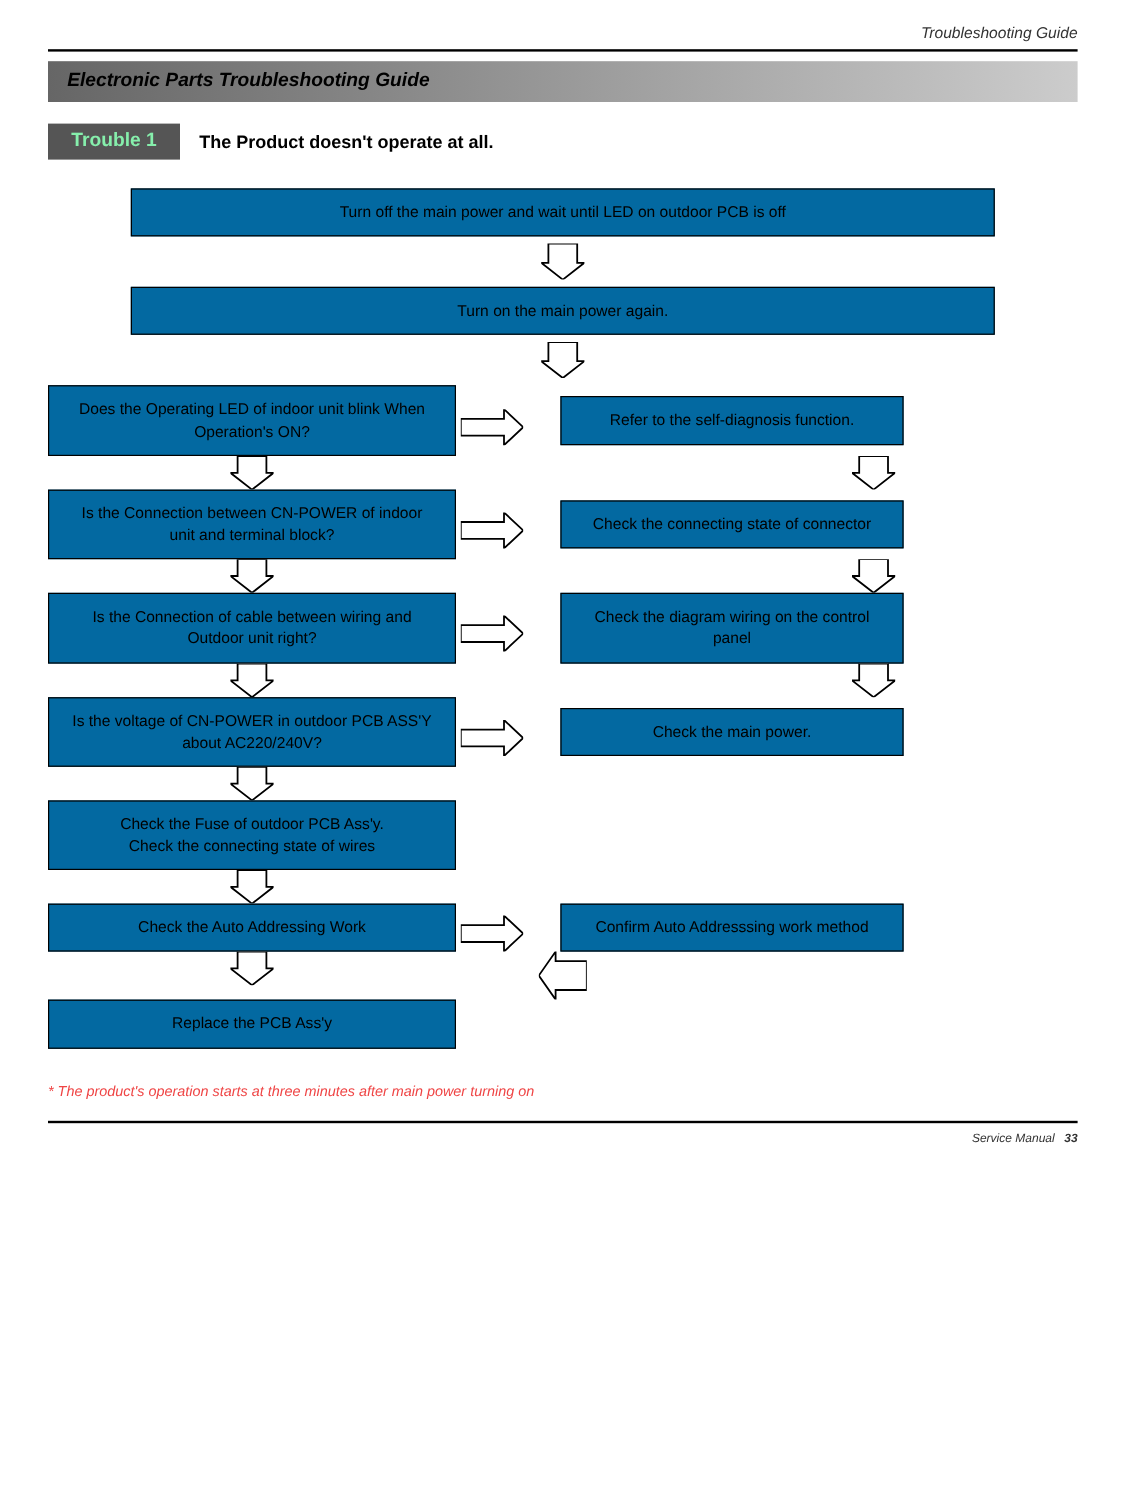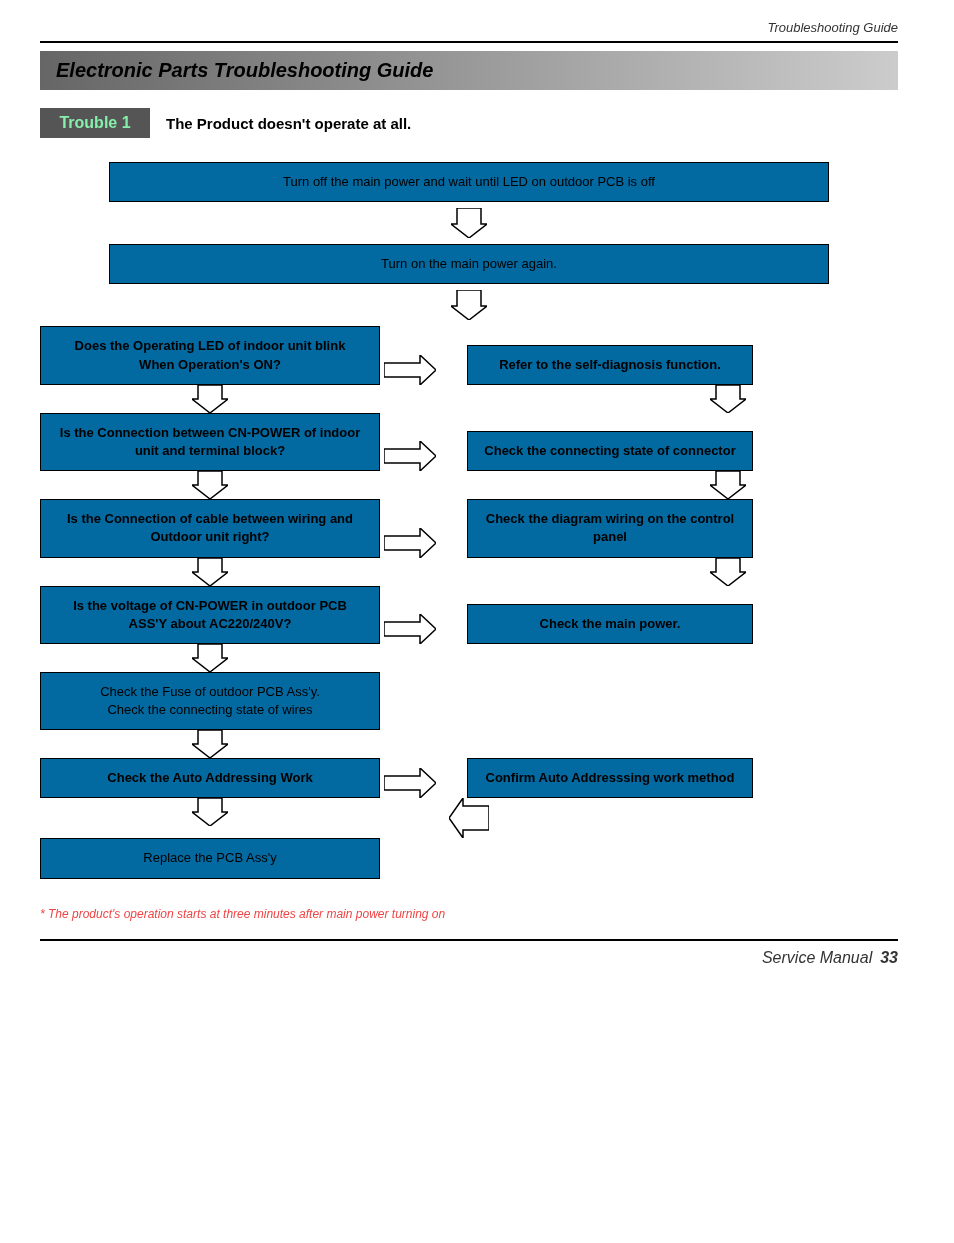--- a/index.html
+++ b/index.html
@@ -28,21 +28,21 @@
       padding-bottom: 6px;
       margin-bottom: 8px;
     }
     
     .title-bar {
       background: linear-gradient(to right, #666, #ccc);
       padding: 8px 16px;
       margin-bottom: 18px;
     }
     .title-bar span {
-      font-size: 20px;
+      font-size: 16px;
       font-weight: bold;
       font-style: italic;
       color: #000;
     }
     
     .trouble-section {
       display: flex;
       align-items: center;
       margin-bottom: 24px;
     }
@@ -111,34 +111,33 @@
     .bottom-bar {
       border-top: 2px solid #000;
       display: flex;
       justify-content: flex-end;
       align-items: center;
       margin-top: 18px;
       padding-top: 8px;
     }
     .bottom-bar span {
       font-style: italic;
-      font-size: 16px;
+      font-size: 10px;
       color: #333;
     }
     .page-num {
       font-weight: bold;
       font-size: 16px;
       margin-left: 8px;
     }
     
     .paired-section {
       display: flex;
-      align-items: flex-end;
+      align-items: center;
       margin-bottom: 0;
-      font-weight: bold;
     }
     .left-flow {
       width: 340px;
       display: flex;
       flex-direction: column;
       align-items: center;
     }
     .mid-arrow {
       width: 60px;
       display: flex;

